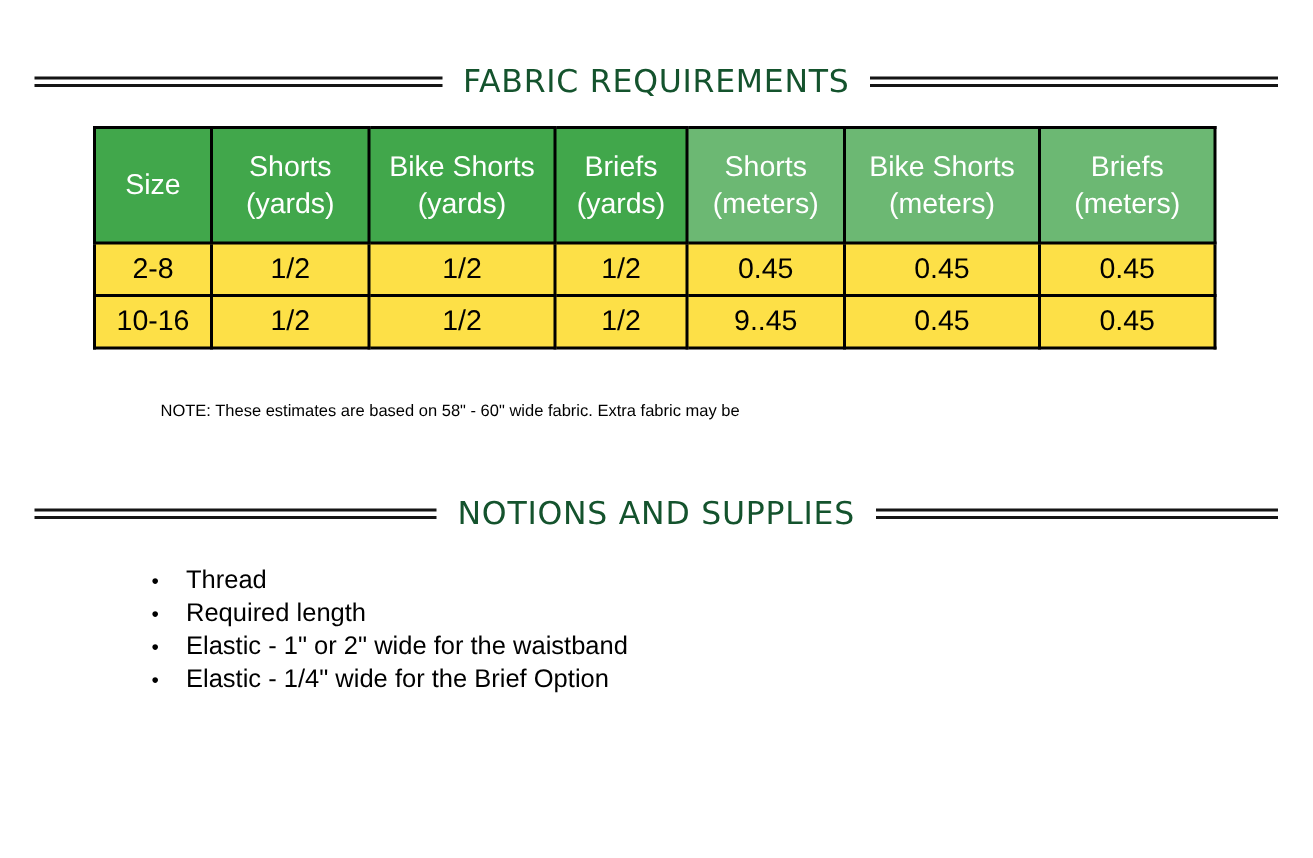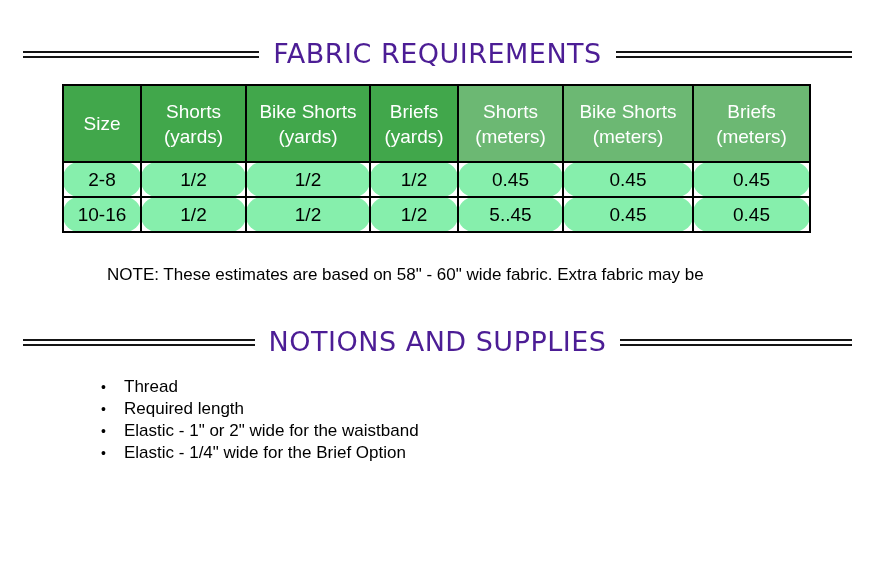--- a/index.html
+++ b/index.html
@@ -27,24 +27,24 @@
   .dline {
     flex: 1 1 auto;
     height: 7px;
     box-sizing: border-box;
     border-top: 2px solid #151515;
     border-bottom: 2px solid #151515;
   }
   .heading-text {
     flex: 0 0 auto;
     font-family: "DejaVu Sans", sans-serif;
-    font-size: 27px;
+    font-size: 21px;
     line-height: 32px;
     letter-spacing: 0.5px;
-    color: #4c1d95;
+    color: #14532d;
     white-space: nowrap;
   }
 
   
   .fabric-table {
     margin: 14px 0 0 62px;
     border-collapse: collapse;
     table-layout: fixed;
     font-family: Liberation Sans, sans-serif;
   }
@@ -59,28 +59,27 @@
     font-weight: normal;
     color: #ffffff;
     font-size: 19px;
     line-height: 25px;
   }
   .fabric-table th.g1 { background: #41a74b; }
   .fabric-table th.g2 { background: #6cb873; }
   .fabric-table td {
     height: 33px;
     font-size: 19px;
-    background: #86efac;
-    border-radius: 16px;
+    background: #fde047;
   }
 
   
   .note {
     margin: 30px 0 0 107px;
-    font-size: 17px;
+    font-size: 11px;
     line-height: 23px;
   }
   .note div { white-space: nowrap; }
 
   
   .supplies-list {
     list-style: none;
     margin: 18px 0 15px 100px;
     padding: 0;
     font-size: 17px;
@@ -158,21 +157,21 @@
       <td>1/2</td>
       <td>0.45</td>
       <td>0.45</td>
       <td>0.45</td>
     </tr>
     <tr>
       <td>10-16</td>
       <td>1/2</td>
       <td>1/2</td>
       <td>1/2</td>
-      <td>5..45</td>
+      <td>9..45</td>
       <td>0.45</td>
       <td>0.45</td>
     </tr>
   </tbody>
 </table>
 
 <div class="note">
   <div>NOTE: These estimates are based on 58" - 60" wide fabric. Extra fabric may be</div>
 </div>
 

